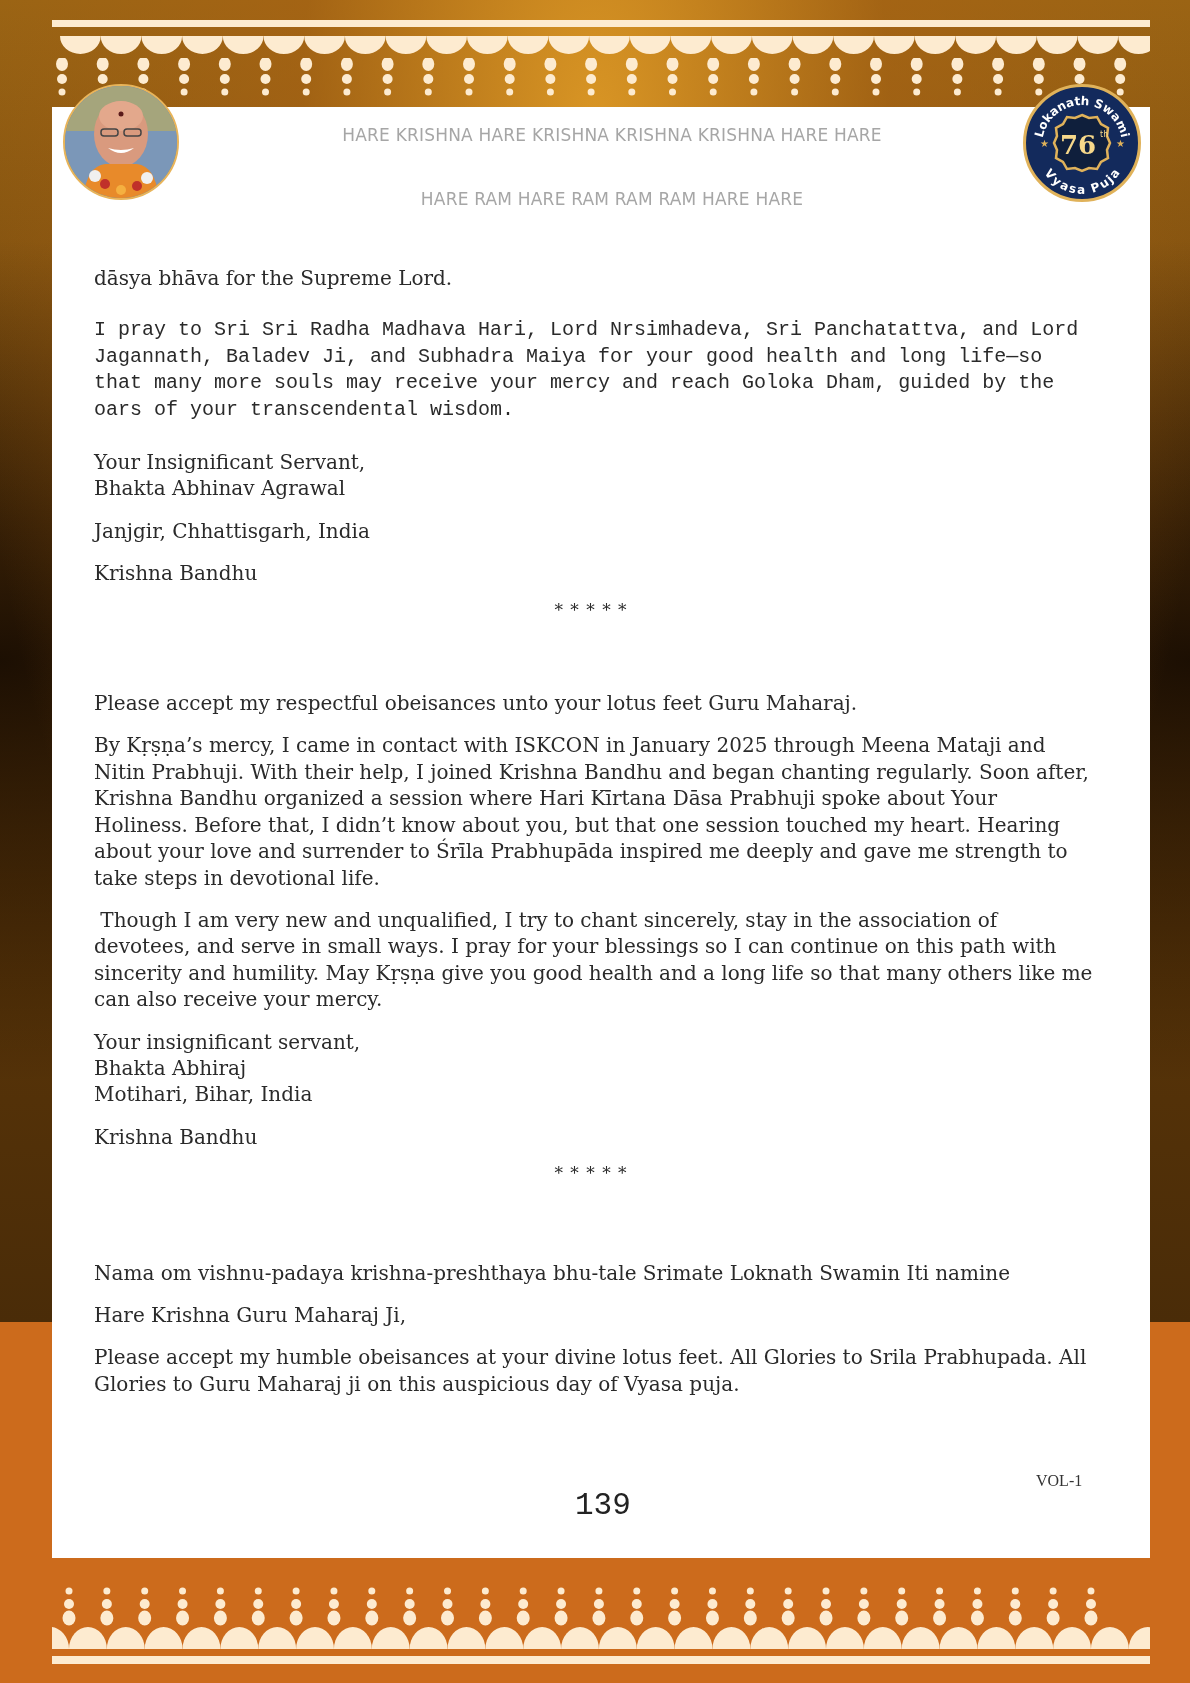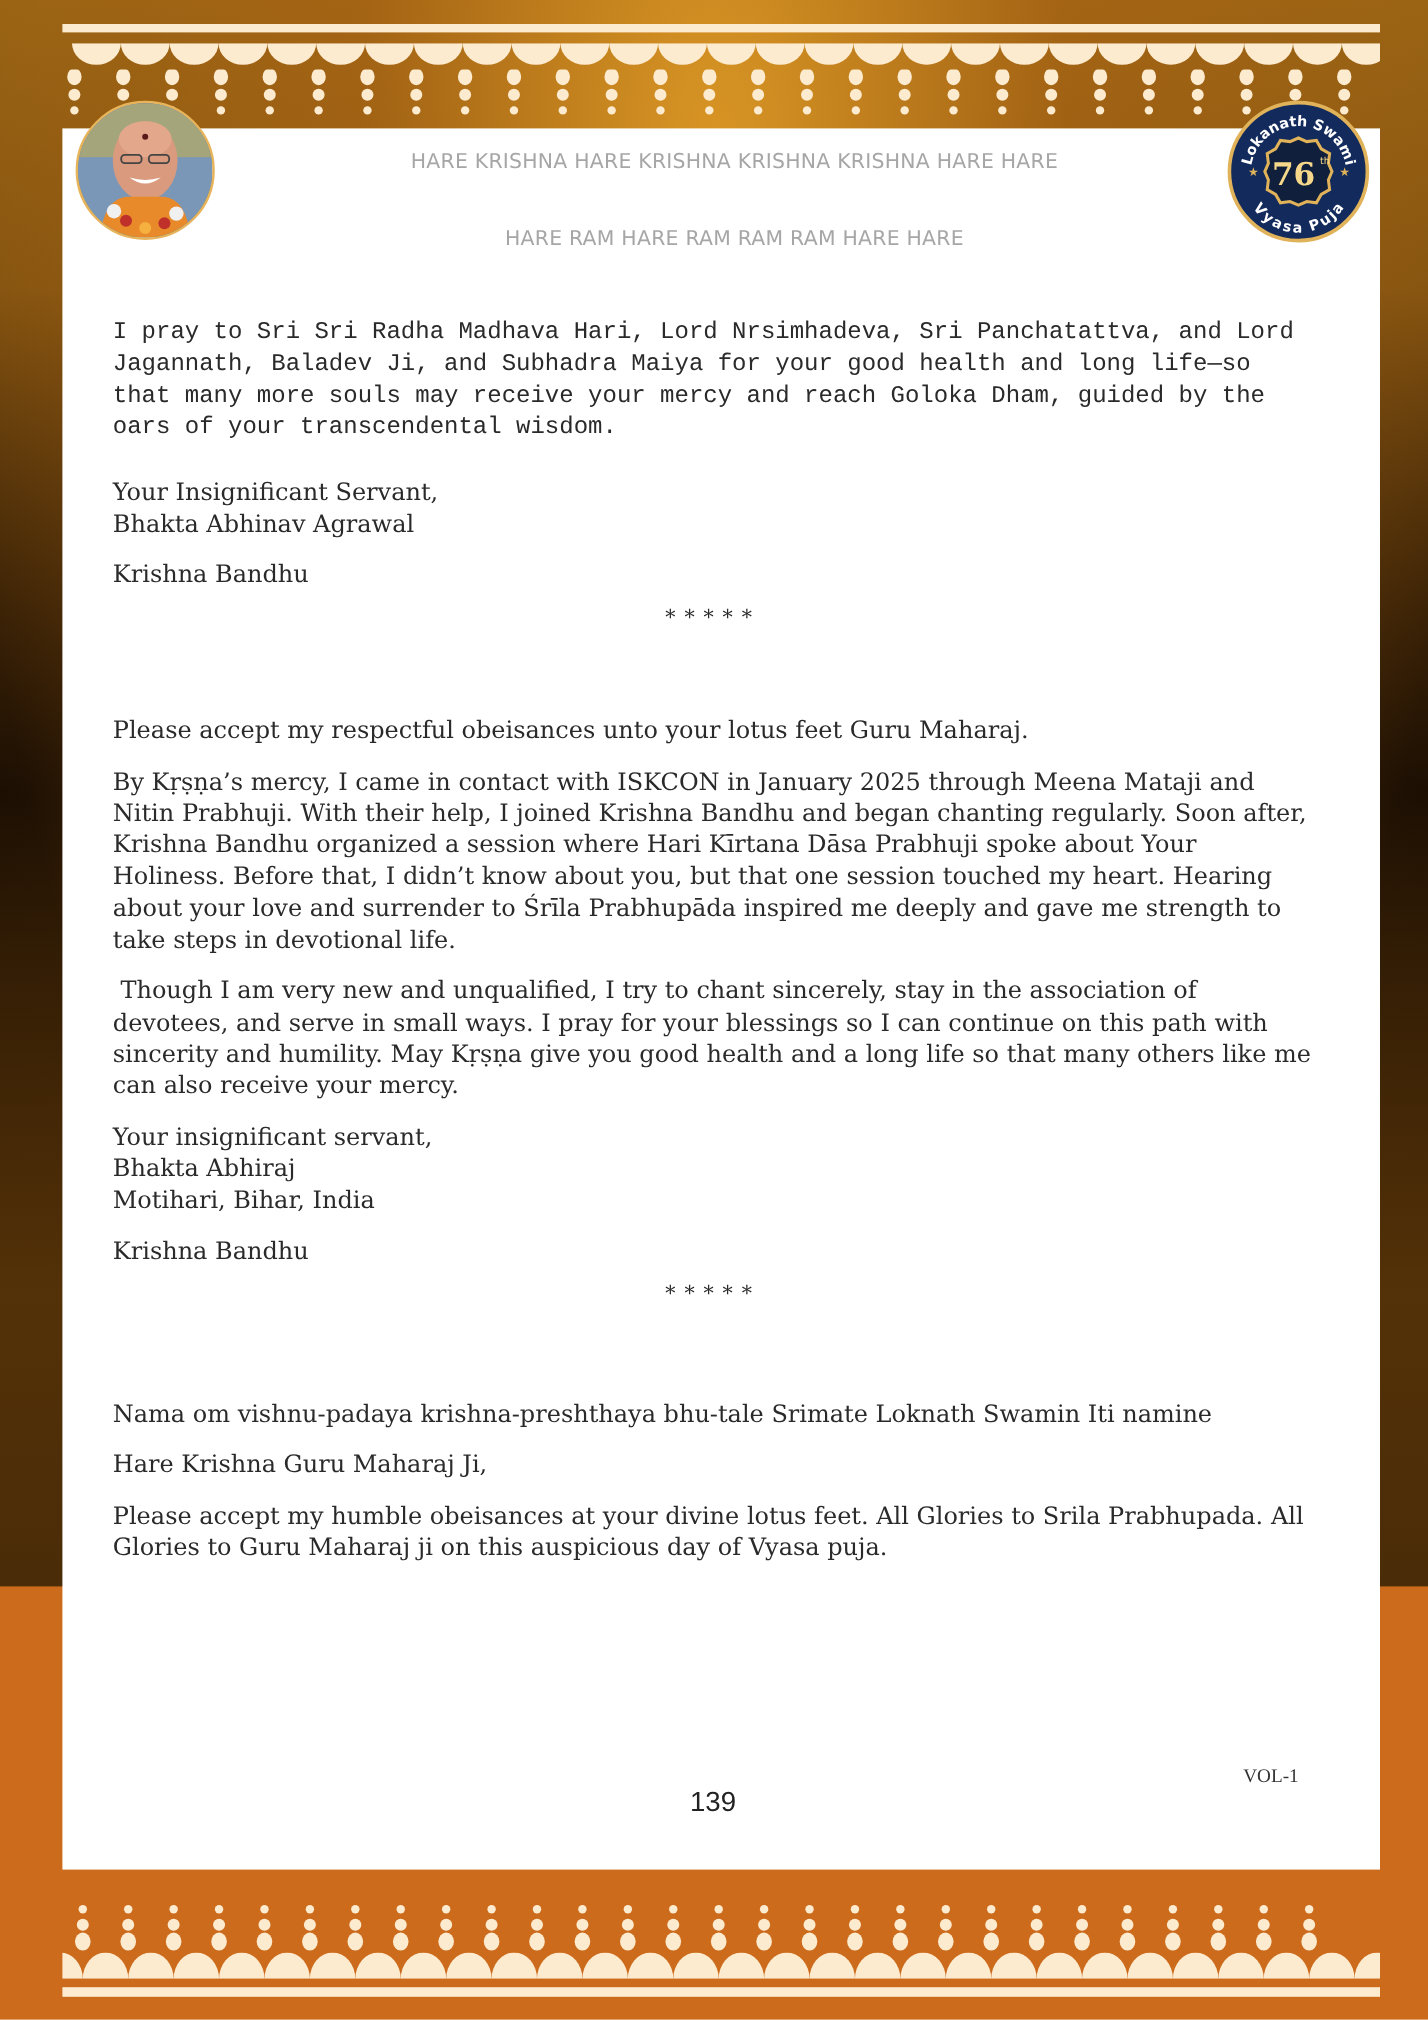--- a/index.html
+++ b/index.html
@@ -53,22 +53,22 @@
   .gap-lg { margin-bottom:26px !important; }
   .stars { text-align:center; margin:0 0 16px 0; font-size:17px; letter-spacing:1px; padding-left:0; width:994px; }
   .spacer1 { height:51px; }
   .spacer2 { height:57px; }
 
   .vol {
     position:absolute; left:1036px; top:1472px; font-family:"Liberation Serif", serif;
     font-size:16px; color:#333;
   }
   .pageno {
-    position:absolute; left:575px; top:1488px; font-family:Liberation Sans, sans-serif;
-    font-size:23px; color:#222;
+    position:absolute; left:575px; top:1488px; font-family:Liberation Mono, monospace;
+    font-size:31px; color:#222;
   }
 </style>
 </head>
 <body>
 
 <div class="bg-top"></div>
 
 <div class="top-line"></div>
 <svg class="top-scallops" viewBox="0 0 1098 20" preserveAspectRatio="none" id="topScallops">
     <path d="M8 0 L48.7 0 A20.35 18 0 0 1 8 0Z" fill="#FDEBD0"></path>
@@ -226,25 +226,27 @@
     <text x="14" y="60" font-size="10" fill="#E0B25A">★</text>
     <text x="90" y="60" font-size="10" fill="#E0B25A">★</text>
   </svg>
 </div>
 
 <div class="mantra l1">HARE KRISHNA HARE KRISHNA KRISHNA KRISHNA HARE HARE</div>
 <div class="mantra l2">HARE RAM HARE RAM RAM RAM HARE HARE</div>
 
 <div class="content">
   <section>
+    <p class="gap-lg">dāsya bhāva for the Supreme Lord.</p>
     <p style="margin-bottom:26px;font-family:Liberation Mono, monospace;">I pray to Sri Sri Radha Madhava Hari, Lord Nrsimhadeva, Sri Panchatattva, and Lord Jagan­nath, Baladev Ji, and Subhadra Maiya for your good health and long life—so that many more souls may receive your mercy and reach Goloka Dham, guided by the oars of your transcen­dental wisdom.</p>
     <p>
       <span>Your Insignificant Servant,</span><br>
       <span>Bhakta Abhinav Agrawal</span>
     </p>
+    <p>Janjgir, Chhattisgarh, India</p>
     <p style="margin-bottom:10px;">Krishna Bandhu</p>
     <div class="stars">* * * * *</div>
   </section>
 
   <div class="spacer1"></div>
 
   <section>
     <p>Please accept my respectful obeisances unto your lotus feet Guru Maharaj.</p>
     <p>By Kṛṣṇa’s mercy, I came in contact with ISKCON in January 2025 through Meena Mataji and Nitin Prabhuji. With their help, I joined Krishna Bandhu and began chanting regularly. Soon after, Krishna Bandhu organized a session where Hari Kīrtana Dāsa Prabhuji spoke about Your Holiness. Before that, I didn’t know about you, but that one session touched my heart. Hearing about your love and surrender to Śrīla Prabhupāda inspired me deeply and gave me strength to take steps in devotional life.</p>
     <p style="white-space:pre-wrap;"> Though I am very new and unqualified, I try to chant sincerely, stay in the association of devotees, and serve in small ways. I pray for your blessings so I can continue on this path with sincerity and humility. May Kṛṣṇa give you good health and a long life so that many others like me can also receive your mercy.</p>

